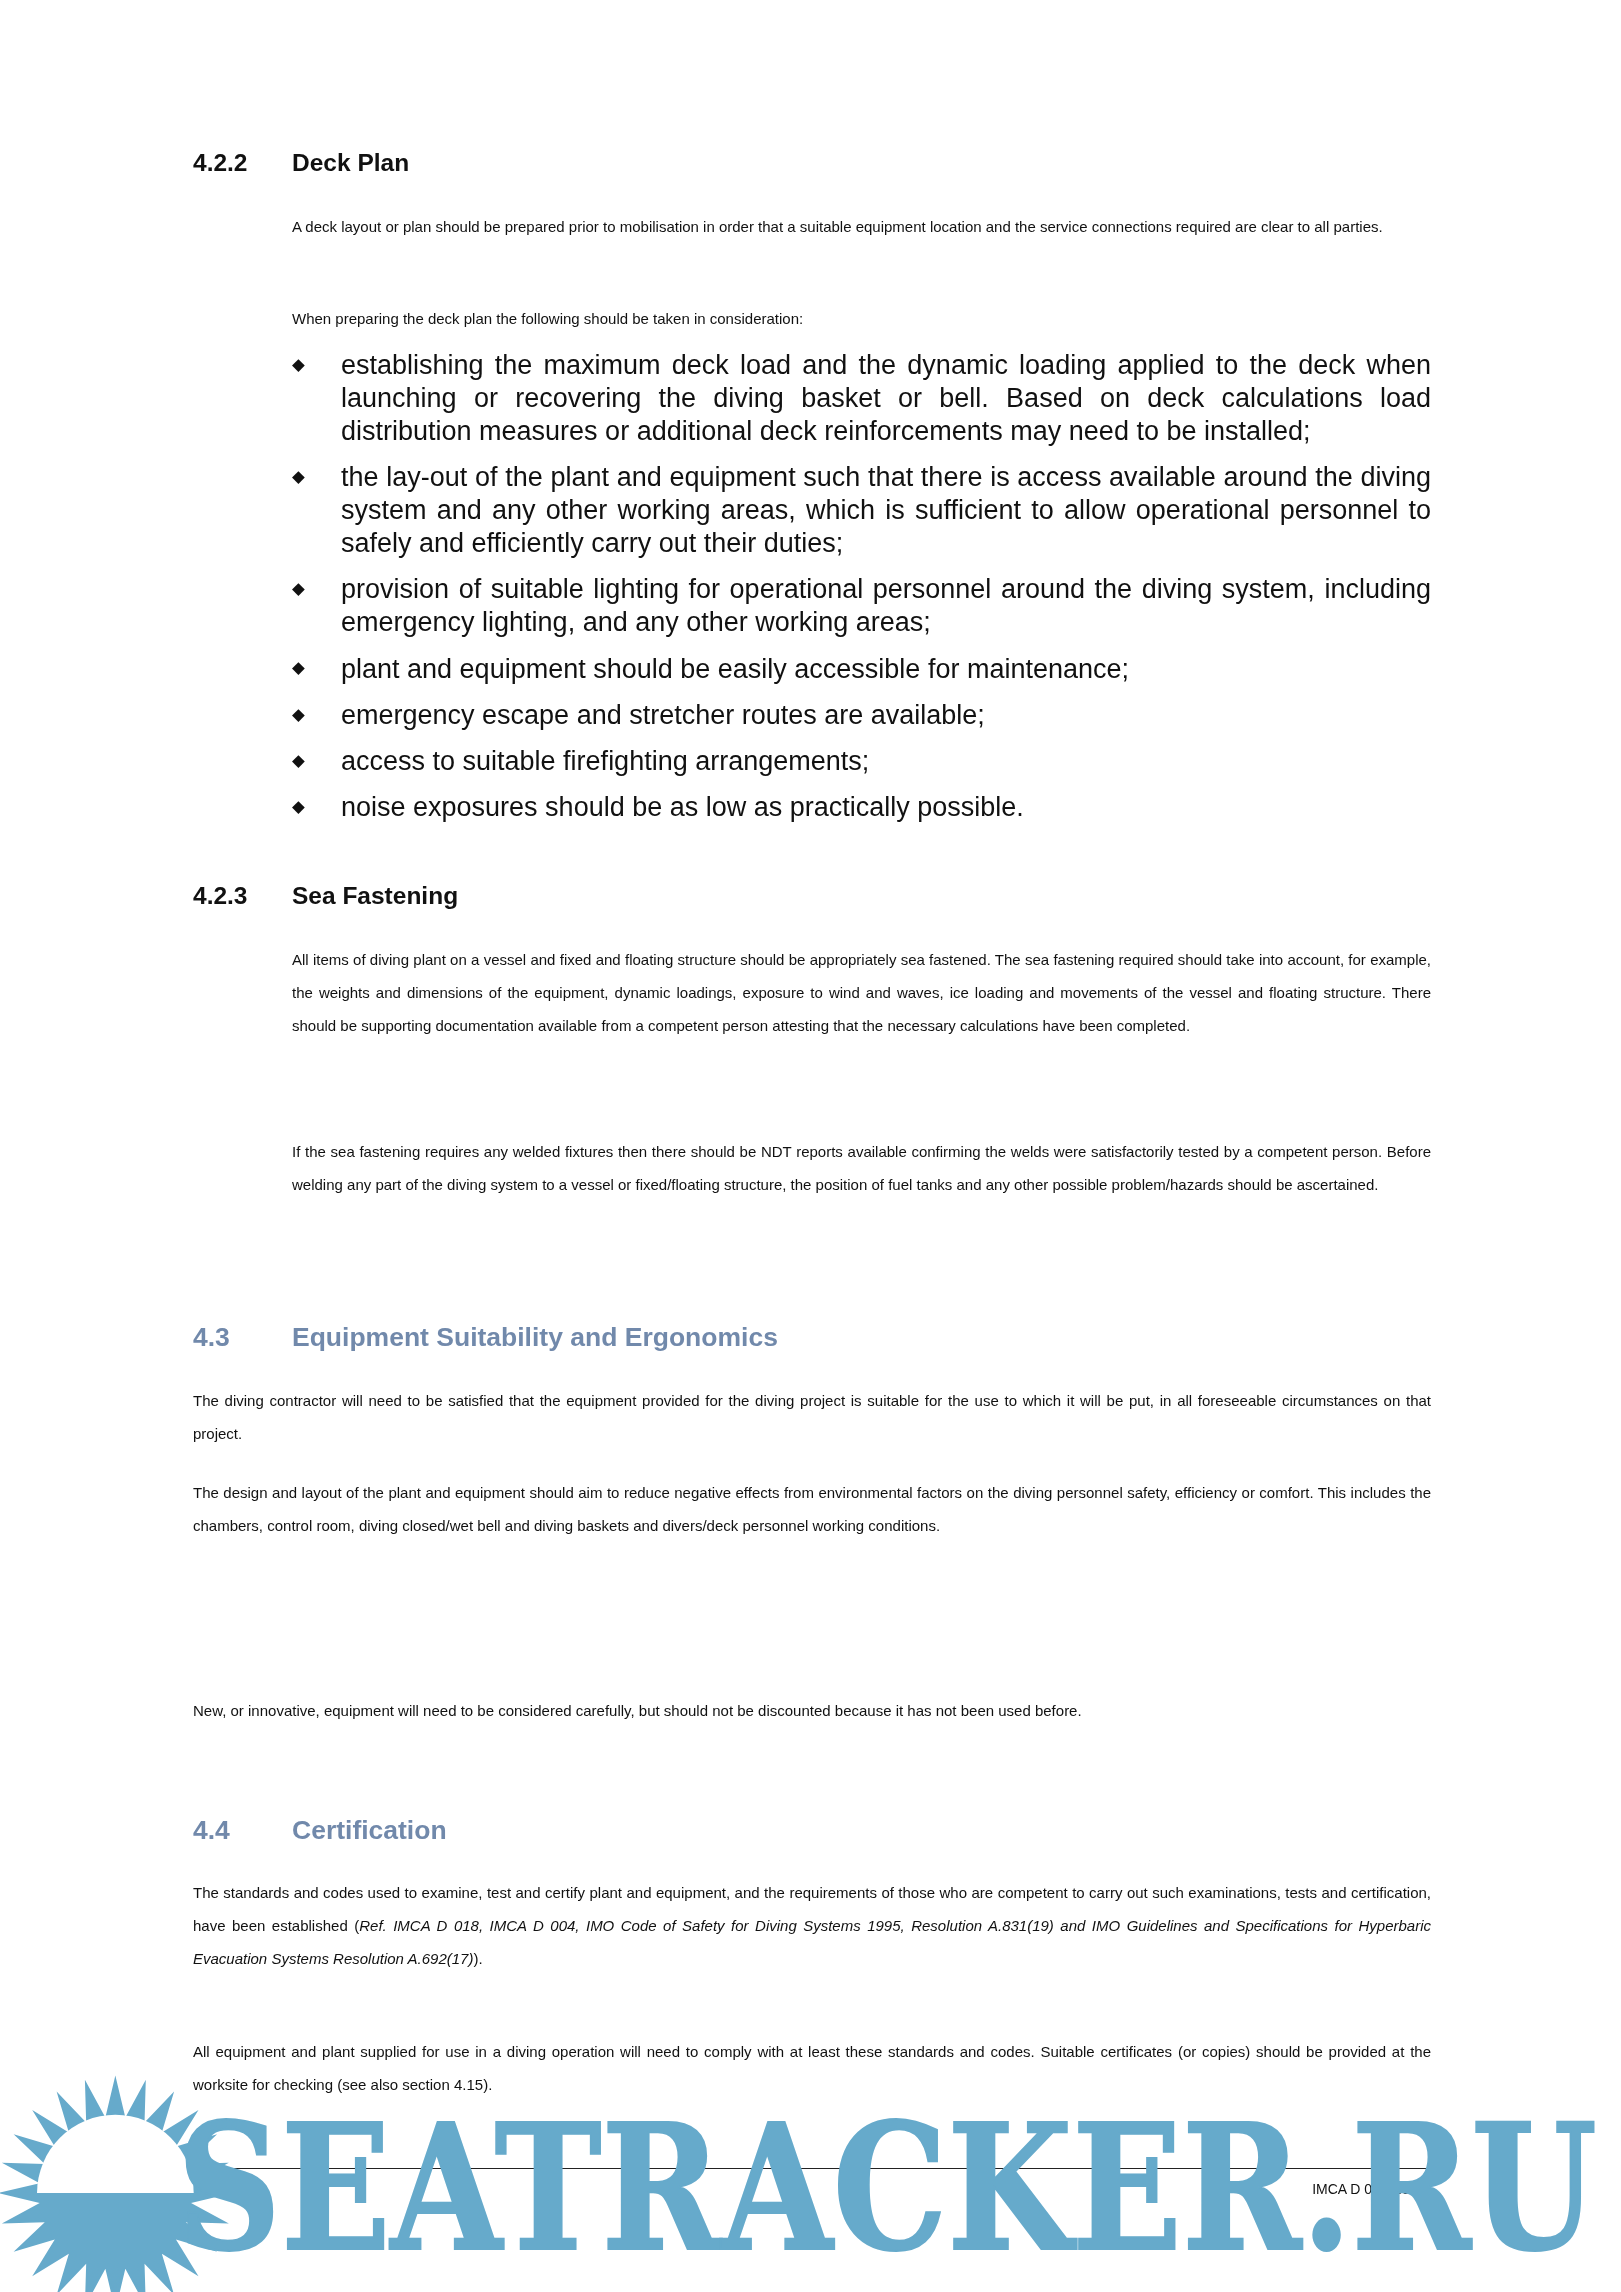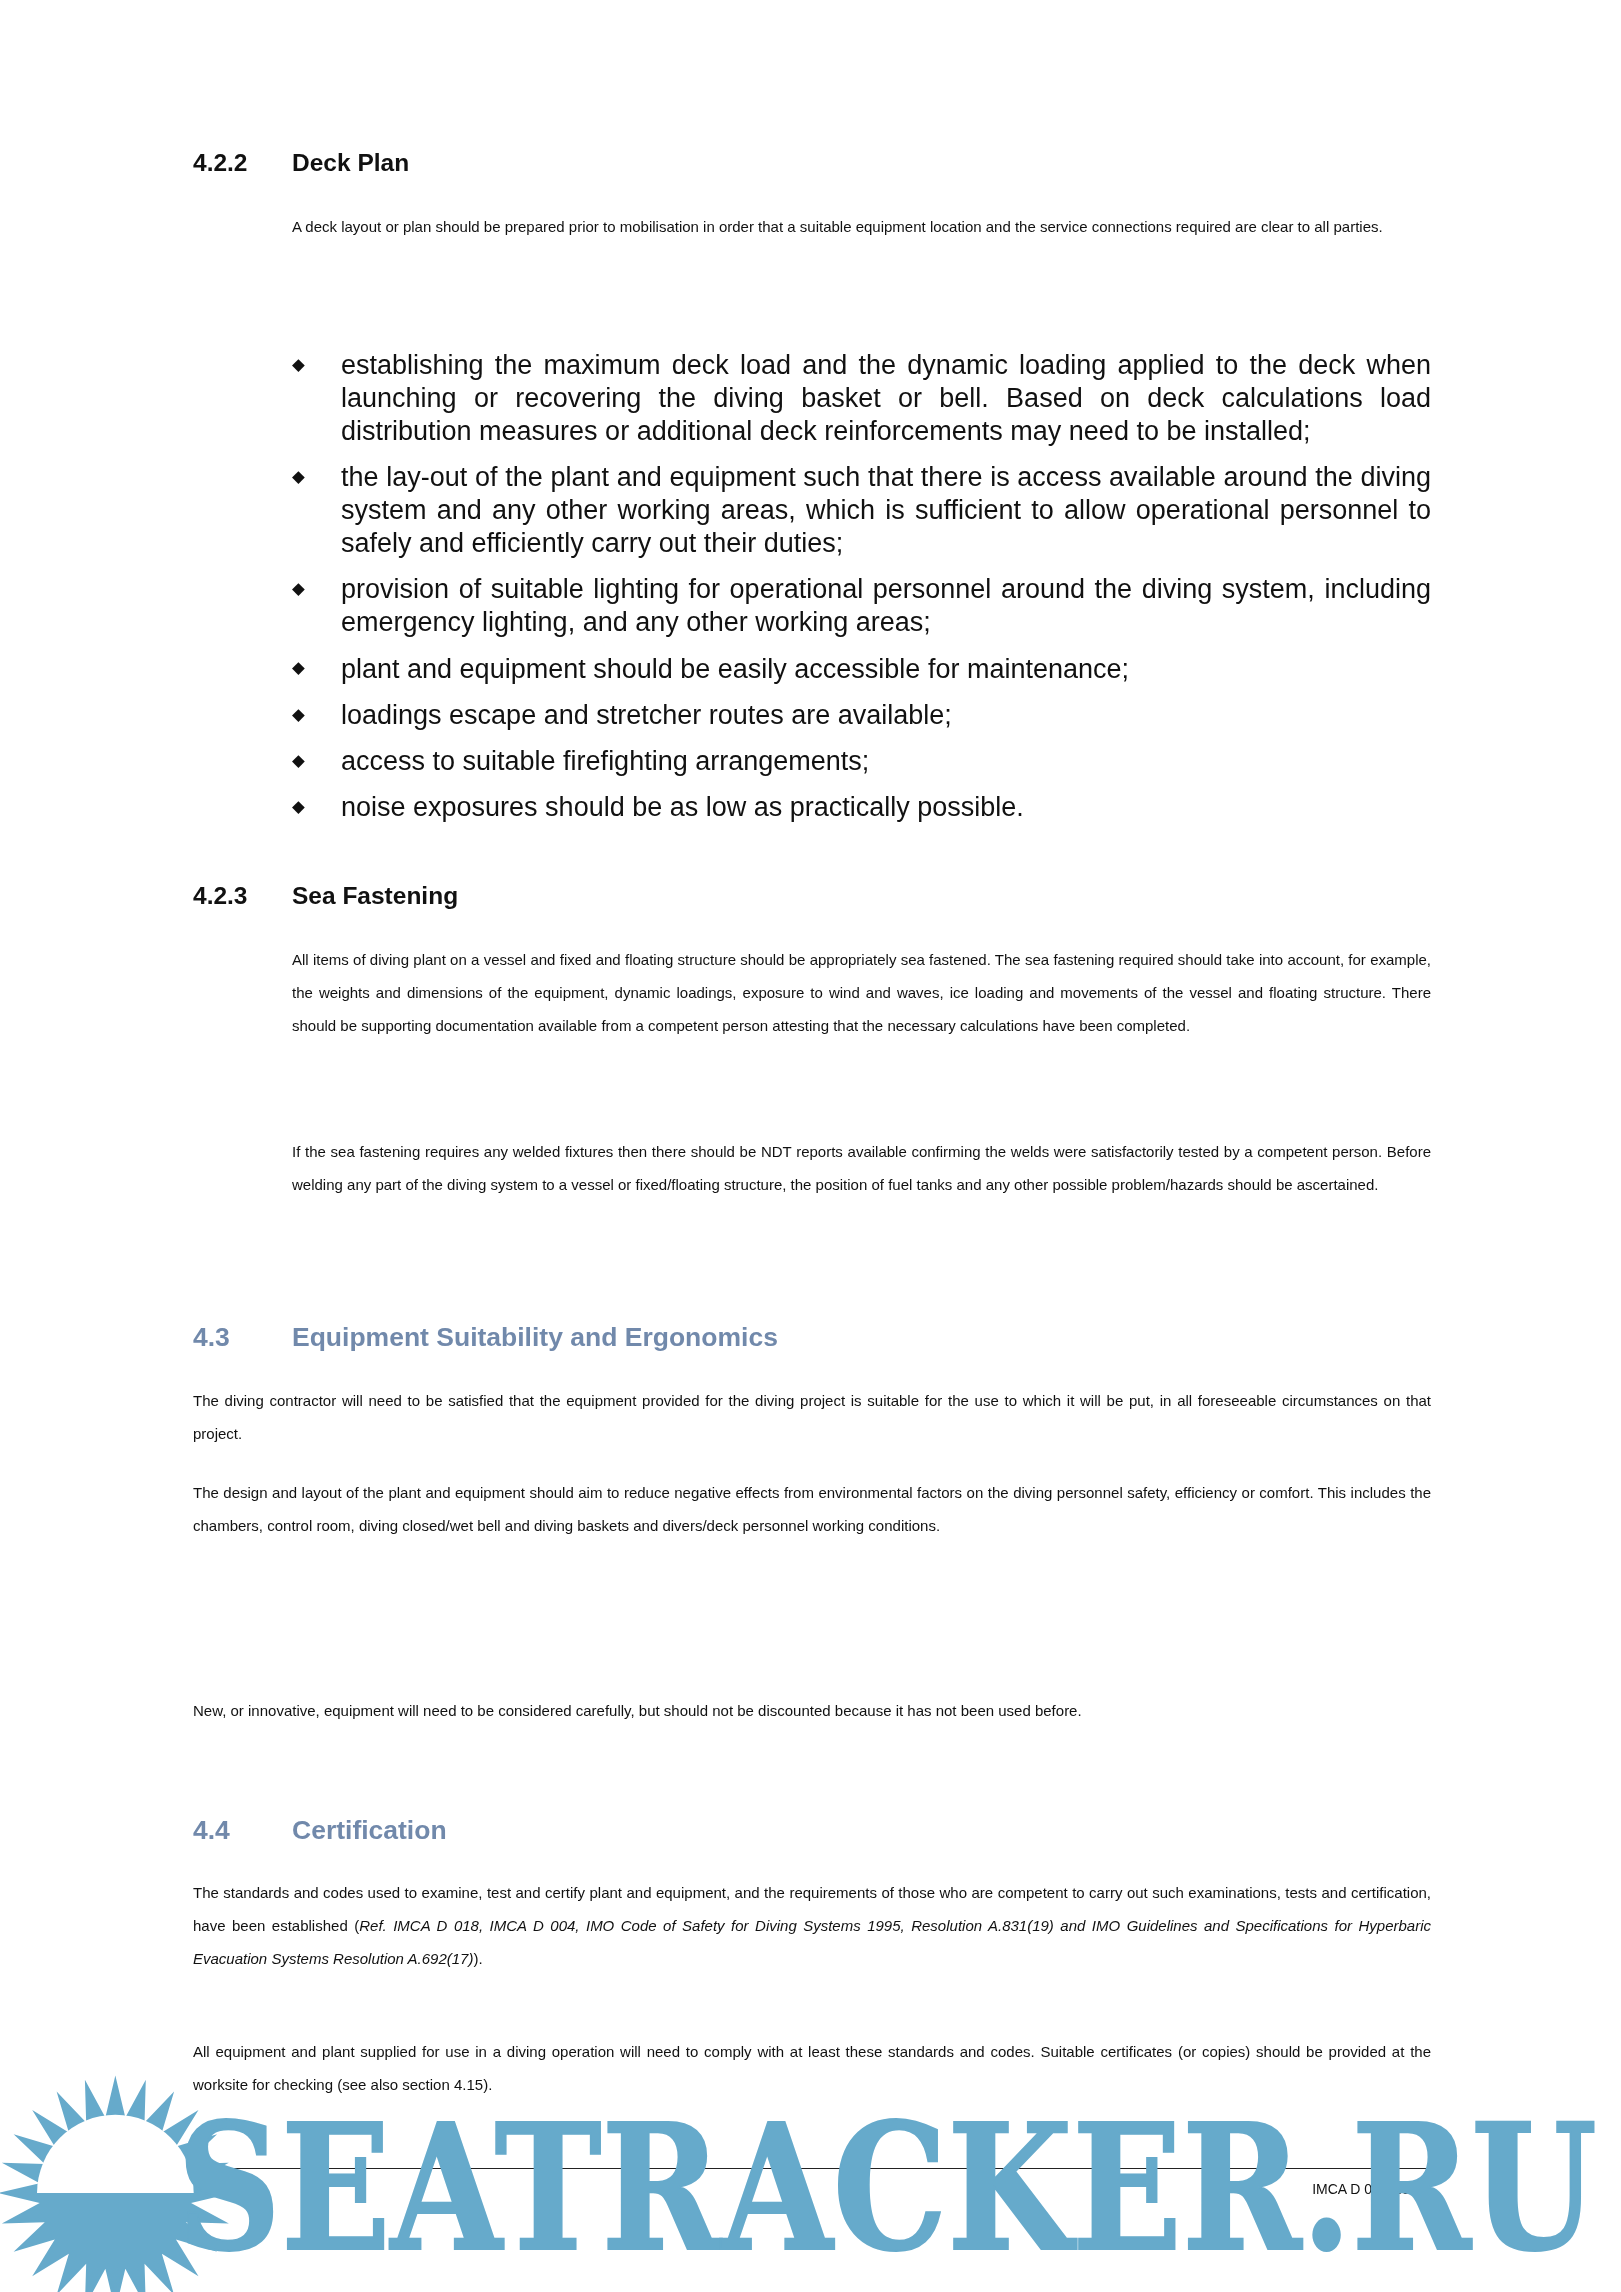--- a/index.html
+++ b/index.html
@@ -55,27 +55,28 @@
 </head>
 <body>
 
 <div class="page">
 
   <div class="h3" style="top:149px;">
     <span class="num">4.2.2</span>
     <span class="title">Deck Plan</span>
   </div>
   <p class="para indent" style="top:210px;">A deck layout or plan should be prepared prior to mobilisation in order that a suitable equipment location and the service connections required are clear to all parties.</p>
+  <p class="para indent" style="top:302px;">When preparing the deck plan the following should be taken in consideration:</p>
 
   <ul class="bullets" style="top:349px;">
     <li><span class="diamond"></span><span>establishing the maximum deck load and the dynamic loading applied to the deck when launching or recovering the diving basket or bell.  Based on deck calculations load distribution measures or additional deck reinforcements may need to be installed;</span></li>
     <li><span class="diamond"></span><span>the lay-out of the plant and equipment such that there is access available around the diving system and any other working areas, which is sufficient to allow operational personnel to safely and efficiently carry out their duties;</span></li>
     <li><span class="diamond"></span><span>provision of suitable lighting for operational personnel around the diving system, including emergency lighting, and any other working areas;</span></li>
     <li><span class="diamond"></span><span>plant and equipment should be easily accessible for maintenance;</span></li>
-    <li><span class="diamond"></span><span>loadings escape and stretcher routes are available;</span></li>
+    <li><span class="diamond"></span><span>emergency escape and stretcher routes are available;</span></li>
     <li><span class="diamond"></span><span>access to suitable firefighting arrangements;</span></li>
     <li><span class="diamond"></span><span>noise exposures should be as low as practically possible.</span></li>
   </ul>
 
   <div class="h3" style="top:882px;">
     <span class="num">4.2.3</span>
     <span class="title">Sea Fastening</span>
   </div>
   <p class="para indent" style="top:943px;">All items of diving plant on a vessel and fixed and floating structure should be appropriately sea fastened. The sea fastening required should take into account, for example, the weights and dimensions of the equipment, dynamic loadings, exposure to wind and waves, ice loading and movements of the vessel and floating structure.  There should be supporting documentation available from a competent person attesting that the necessary calculations have been completed.</p>
   <p class="para indent" style="top:1135px;">If the sea fastening requires any welded fixtures then there should be NDT reports available confirming the welds were satisfactorily tested by a competent person.  Before welding any part of the diving system to a vessel or fixed/floating structure, the position of fuel tanks and any other possible problem/hazards should be ascertained.</p>

